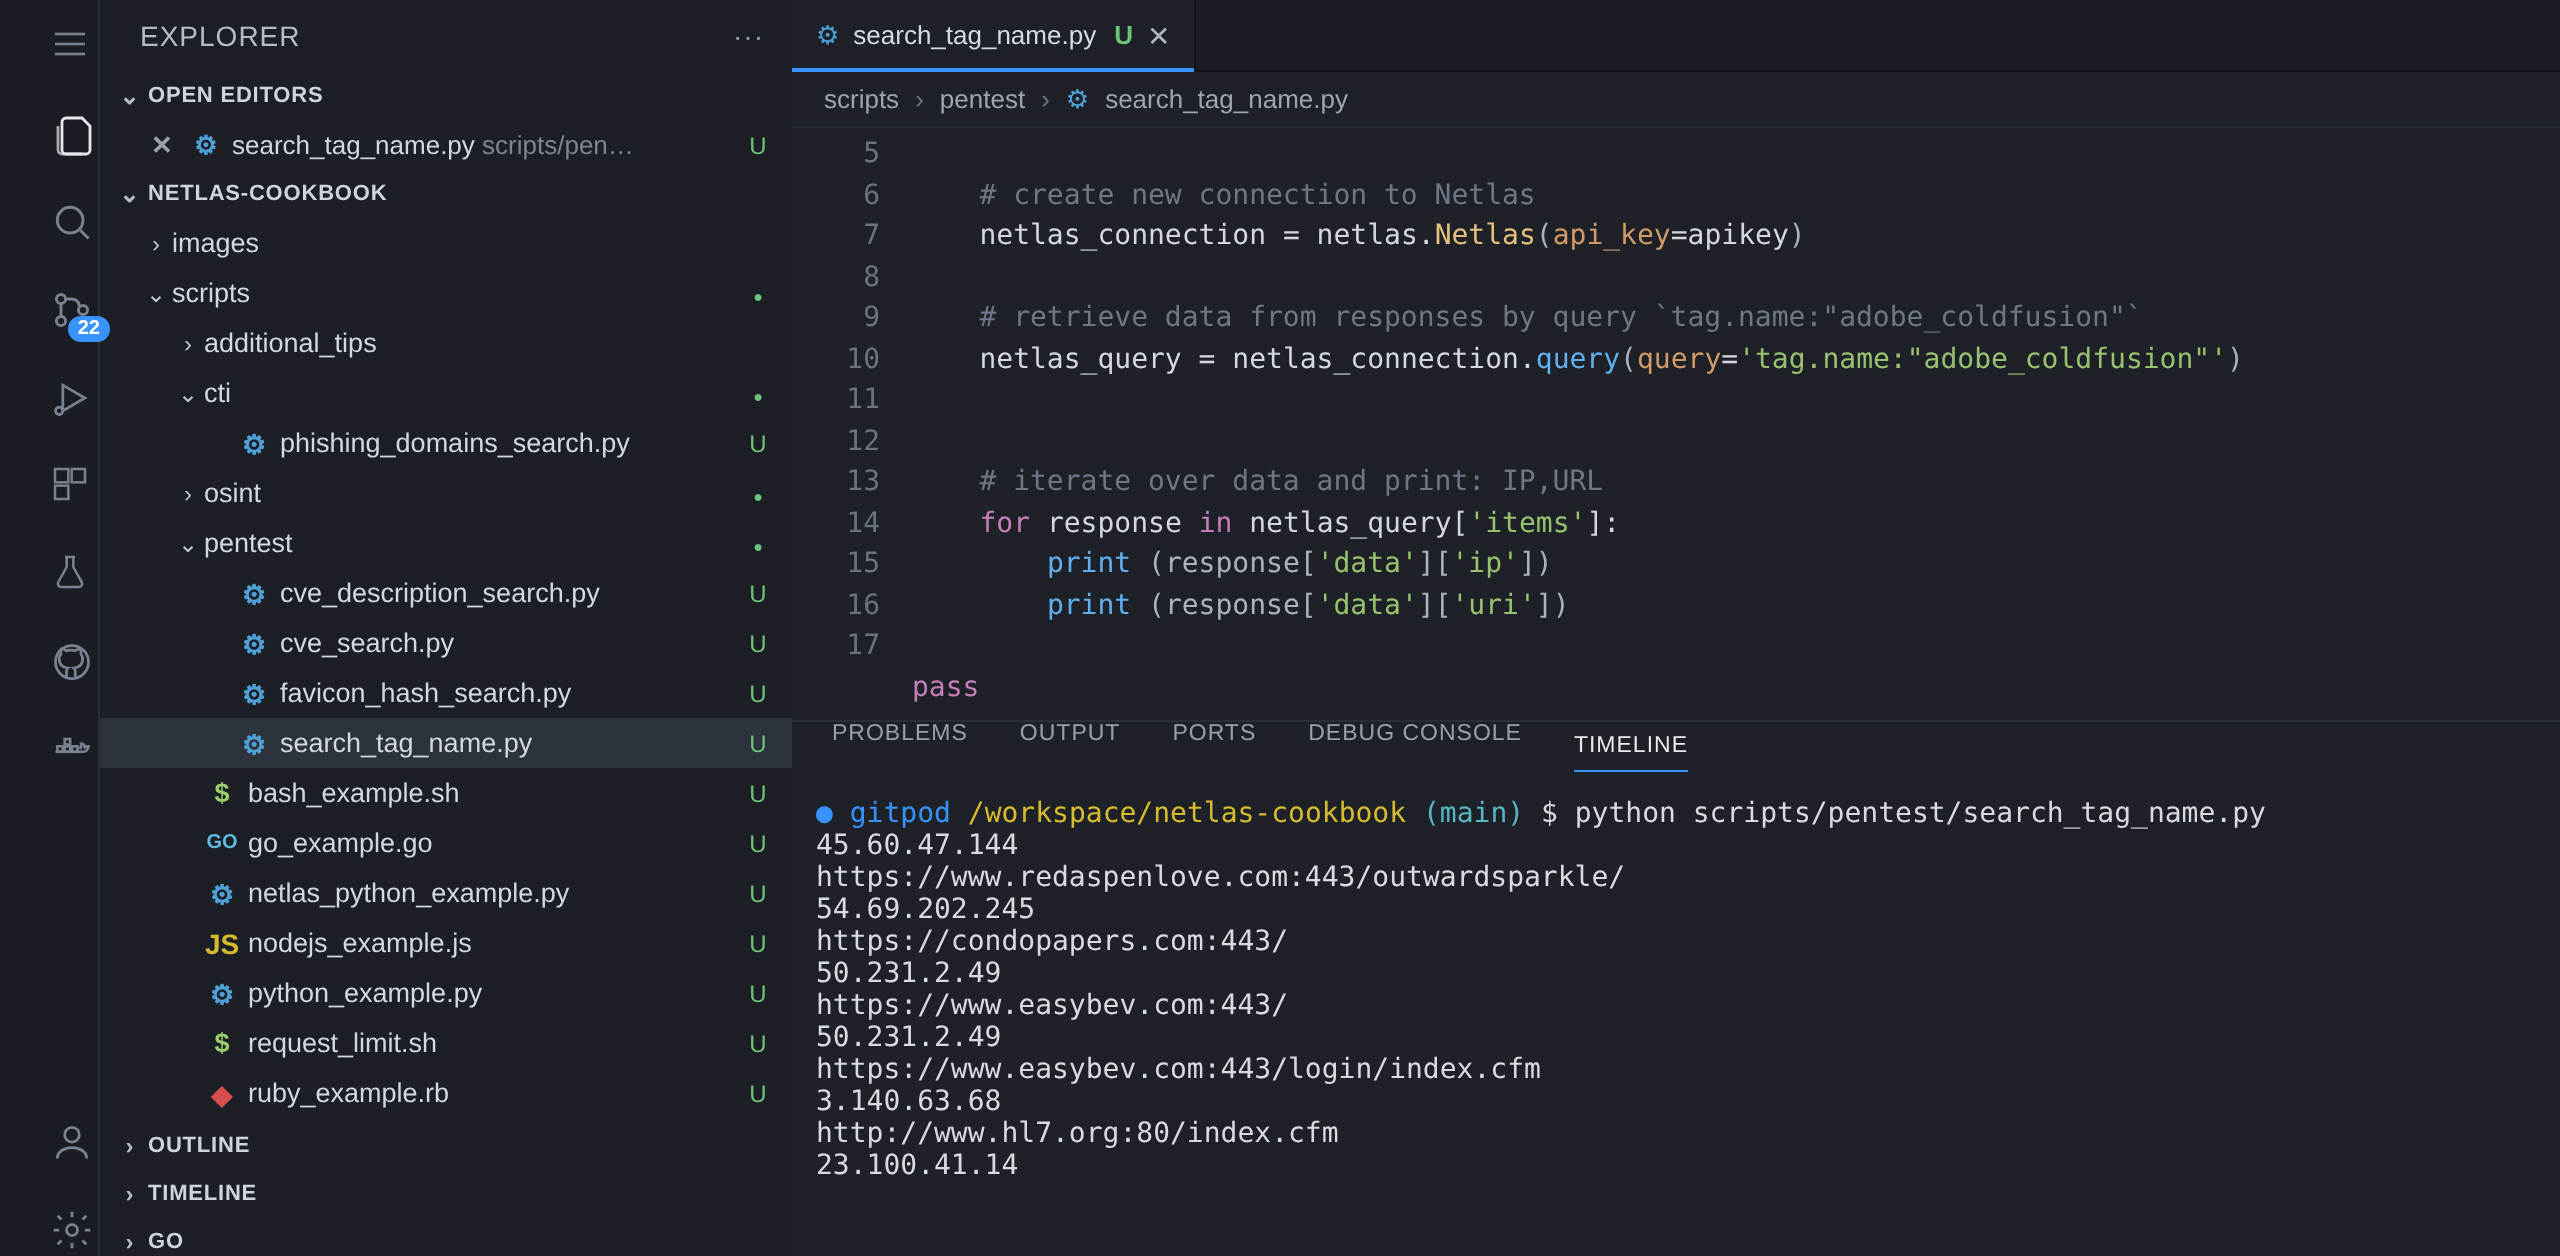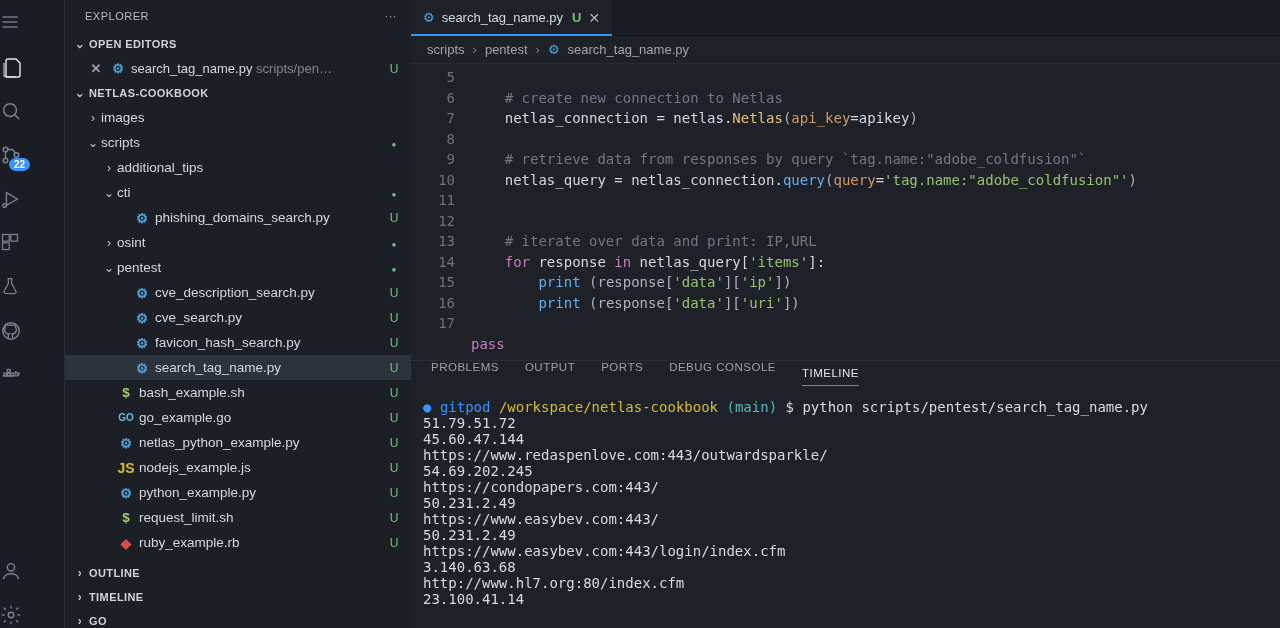--- a/index.html
+++ b/index.html
@@ -1,24 +1,24 @@
 <!DOCTYPE html>
 <html><head>
 <meta charset="utf-8">
 <style>
 * { margin:0; padding:0; box-sizing:border-box; }
 body { font-family:-apple-system,BlinkMacSystemFont,"Segoe UI",sans-serif; background:#1e2228; color:#ccc; overflow:hidden; height:628px; width:1280px; font-size:13px;}
 .app { display:flex; height:628px; }
-.activity-bar { width:65px; background:#1a1e24; display:flex; flex-direction:column; align-items:flex-start; padding-top:12px; gap:20px; border-right:1px solid #2a2f36;}
+.activity-bar { width:50px; background:#1a1e24; display:flex; flex-direction:column; align-items:flex-end; padding-top:12px; gap:20px; border-right:1px solid #2a2f36;}
 .activity-bar .icon { width:24px; height:24px; color:#7a8190; cursor:pointer; position:relative;}
 .activity-bar .icon.active { color:#e6e8eb;}
 .activity-bar .spacer { flex:1; }
 .badge { position:absolute; bottom:-3px; right:-6px; background:#3794ff; color:#fff; font-size:10px; border-radius:8px; padding:1px 5px; font-weight:600;}
 .sidebar { width:346px; background:#1c2026; display:flex; flex-direction:column; color:#c6cbd4;}
-.sidebar-header { display:flex; align-items:center; padding:10px 14px 10px 20px; font-size:11px; letter-spacing:.5px; color:#b6bbc5;}
+.sidebar-header { display:flex; align-items:center; padding:10px 14px 10px 20px; font-size:14px; letter-spacing:.5px; color:#b6bbc5;}
 .sidebar-header .title { flex:1;}
 .sidebar-header .dots { color:#9aa1ad;}
 .section-header { display:flex; align-items:center; padding:5px 10px 5px 8px; font-size:11px; letter-spacing:.4px; font-weight:700; color:#cfd3dc; cursor:pointer;}
 .section-header .chev { width:14px; text-align:center; font-size:12px; margin-right:2px; color:#b6bbc5;}
 .tree { flex:1; overflow:hidden; font-size:13.5px;}
 .tree-row { display:flex; align-items:center; height:25px; padding-right:10px; cursor:pointer; color:#d3d7de;}
 .tree-row .chev { width:16px; text-align:center; color:#c0c5cf; font-size:12px;}
 .tree-row .ficon { width:18px; display:inline-flex; justify-content:center; margin-right:4px; font-weight:600;}
 .tree-row .label { flex:1; white-space:nowrap; overflow:hidden; text-overflow:ellipsis;}
 .tree-row .status { width:14px; text-align:center; font-size:12px; color:#6fc27a;}
@@ -339,21 +339,20 @@
       <div class="panel-tabs">
         <span class="ptab">PROBLEMS</span>
         <span class="ptab">OUTPUT</span>
         <span class="ptab">PORTS</span>
         <span class="ptab">DEBUG CONSOLE</span>
         <span class="ptab active">TIMELINE</span>
       </div>
       <div class="terminal">
 <span class="term-blue">●</span> <span class="term-blue">gitpod</span> <span class="term-yellow">/workspace/netlas-cookbook</span> <span class="term-cyan">(main)</span> <span>$</span> <span>python scripts/pentest/search_tag_name.py</span>
 <div id="term-lines">
-            <div>51.79.51.72</div>
             <div>45.60.47.144</div>
             <div>https://www.redaspenlove.com:443/outwardsparkle/</div>
             <div>54.69.202.245</div>
             <div>https://condopapers.com:443/</div>
             <div>50.231.2.49</div>
             <div>https://www.easybev.com:443/</div>
             <div>50.231.2.49</div>
             <div>https://www.easybev.com:443/login/index.cfm</div>
             <div>3.140.63.68</div>
             <div>http://www.hl7.org:80/index.cfm</div>

